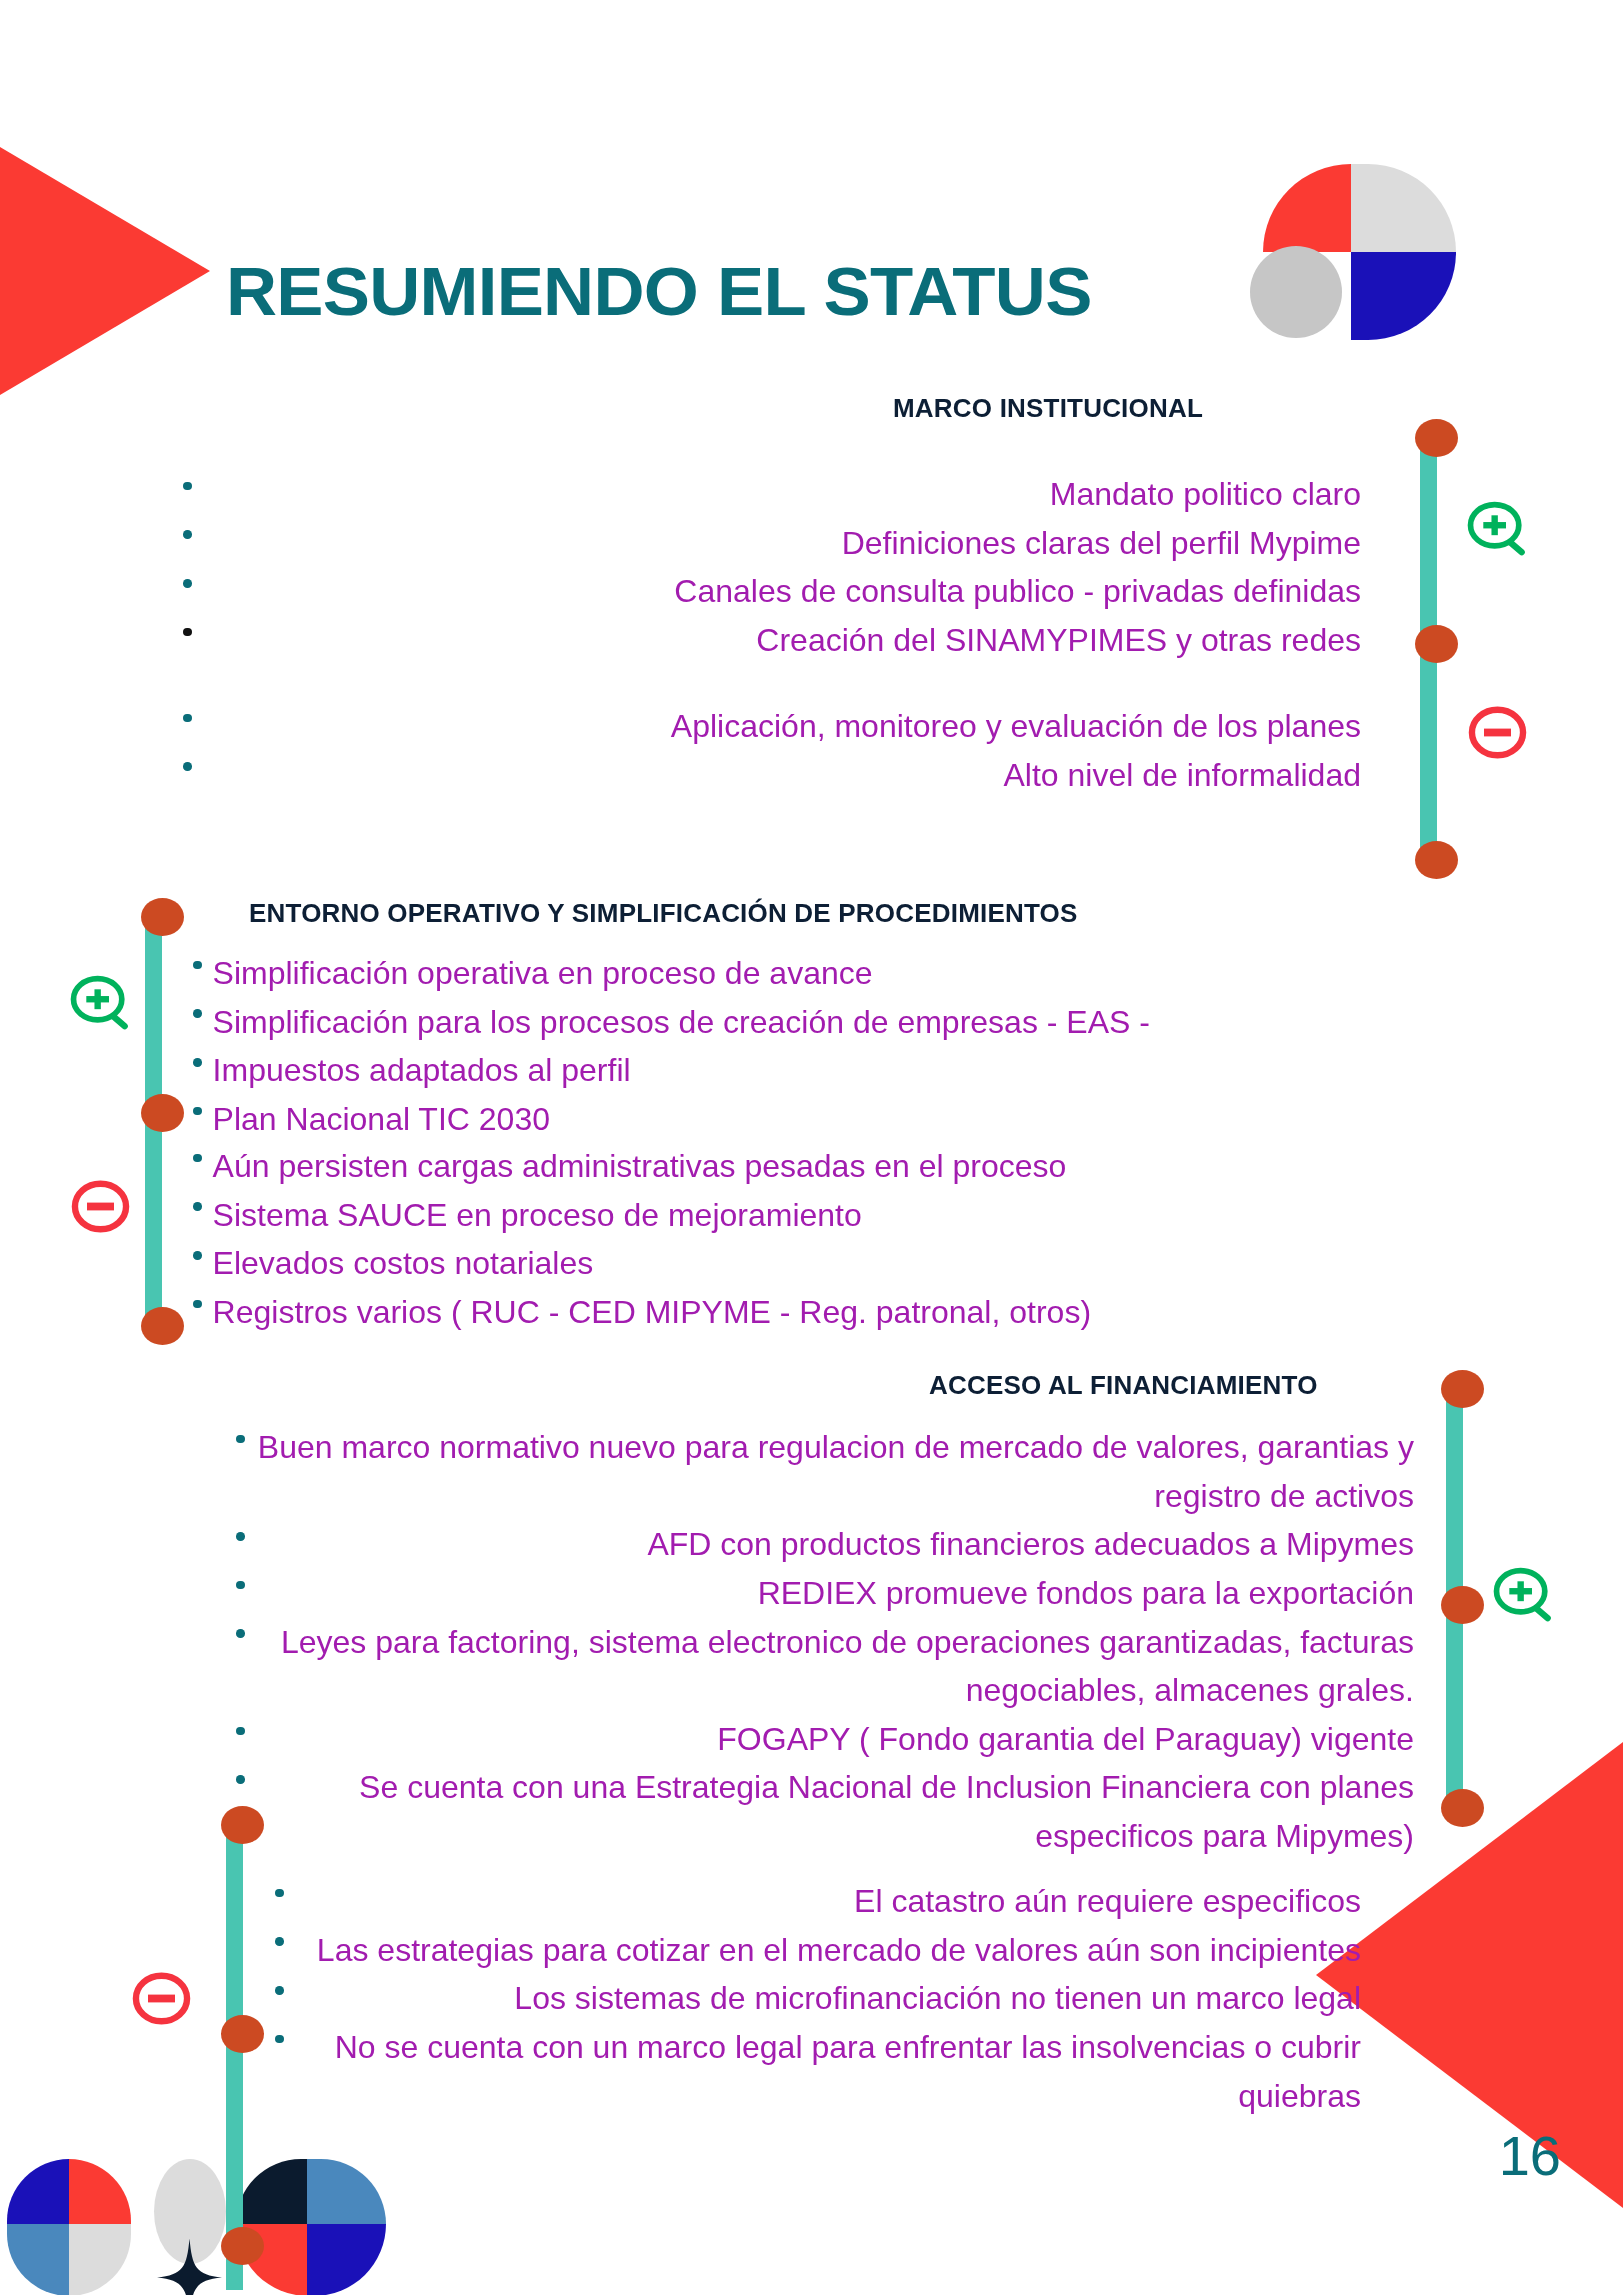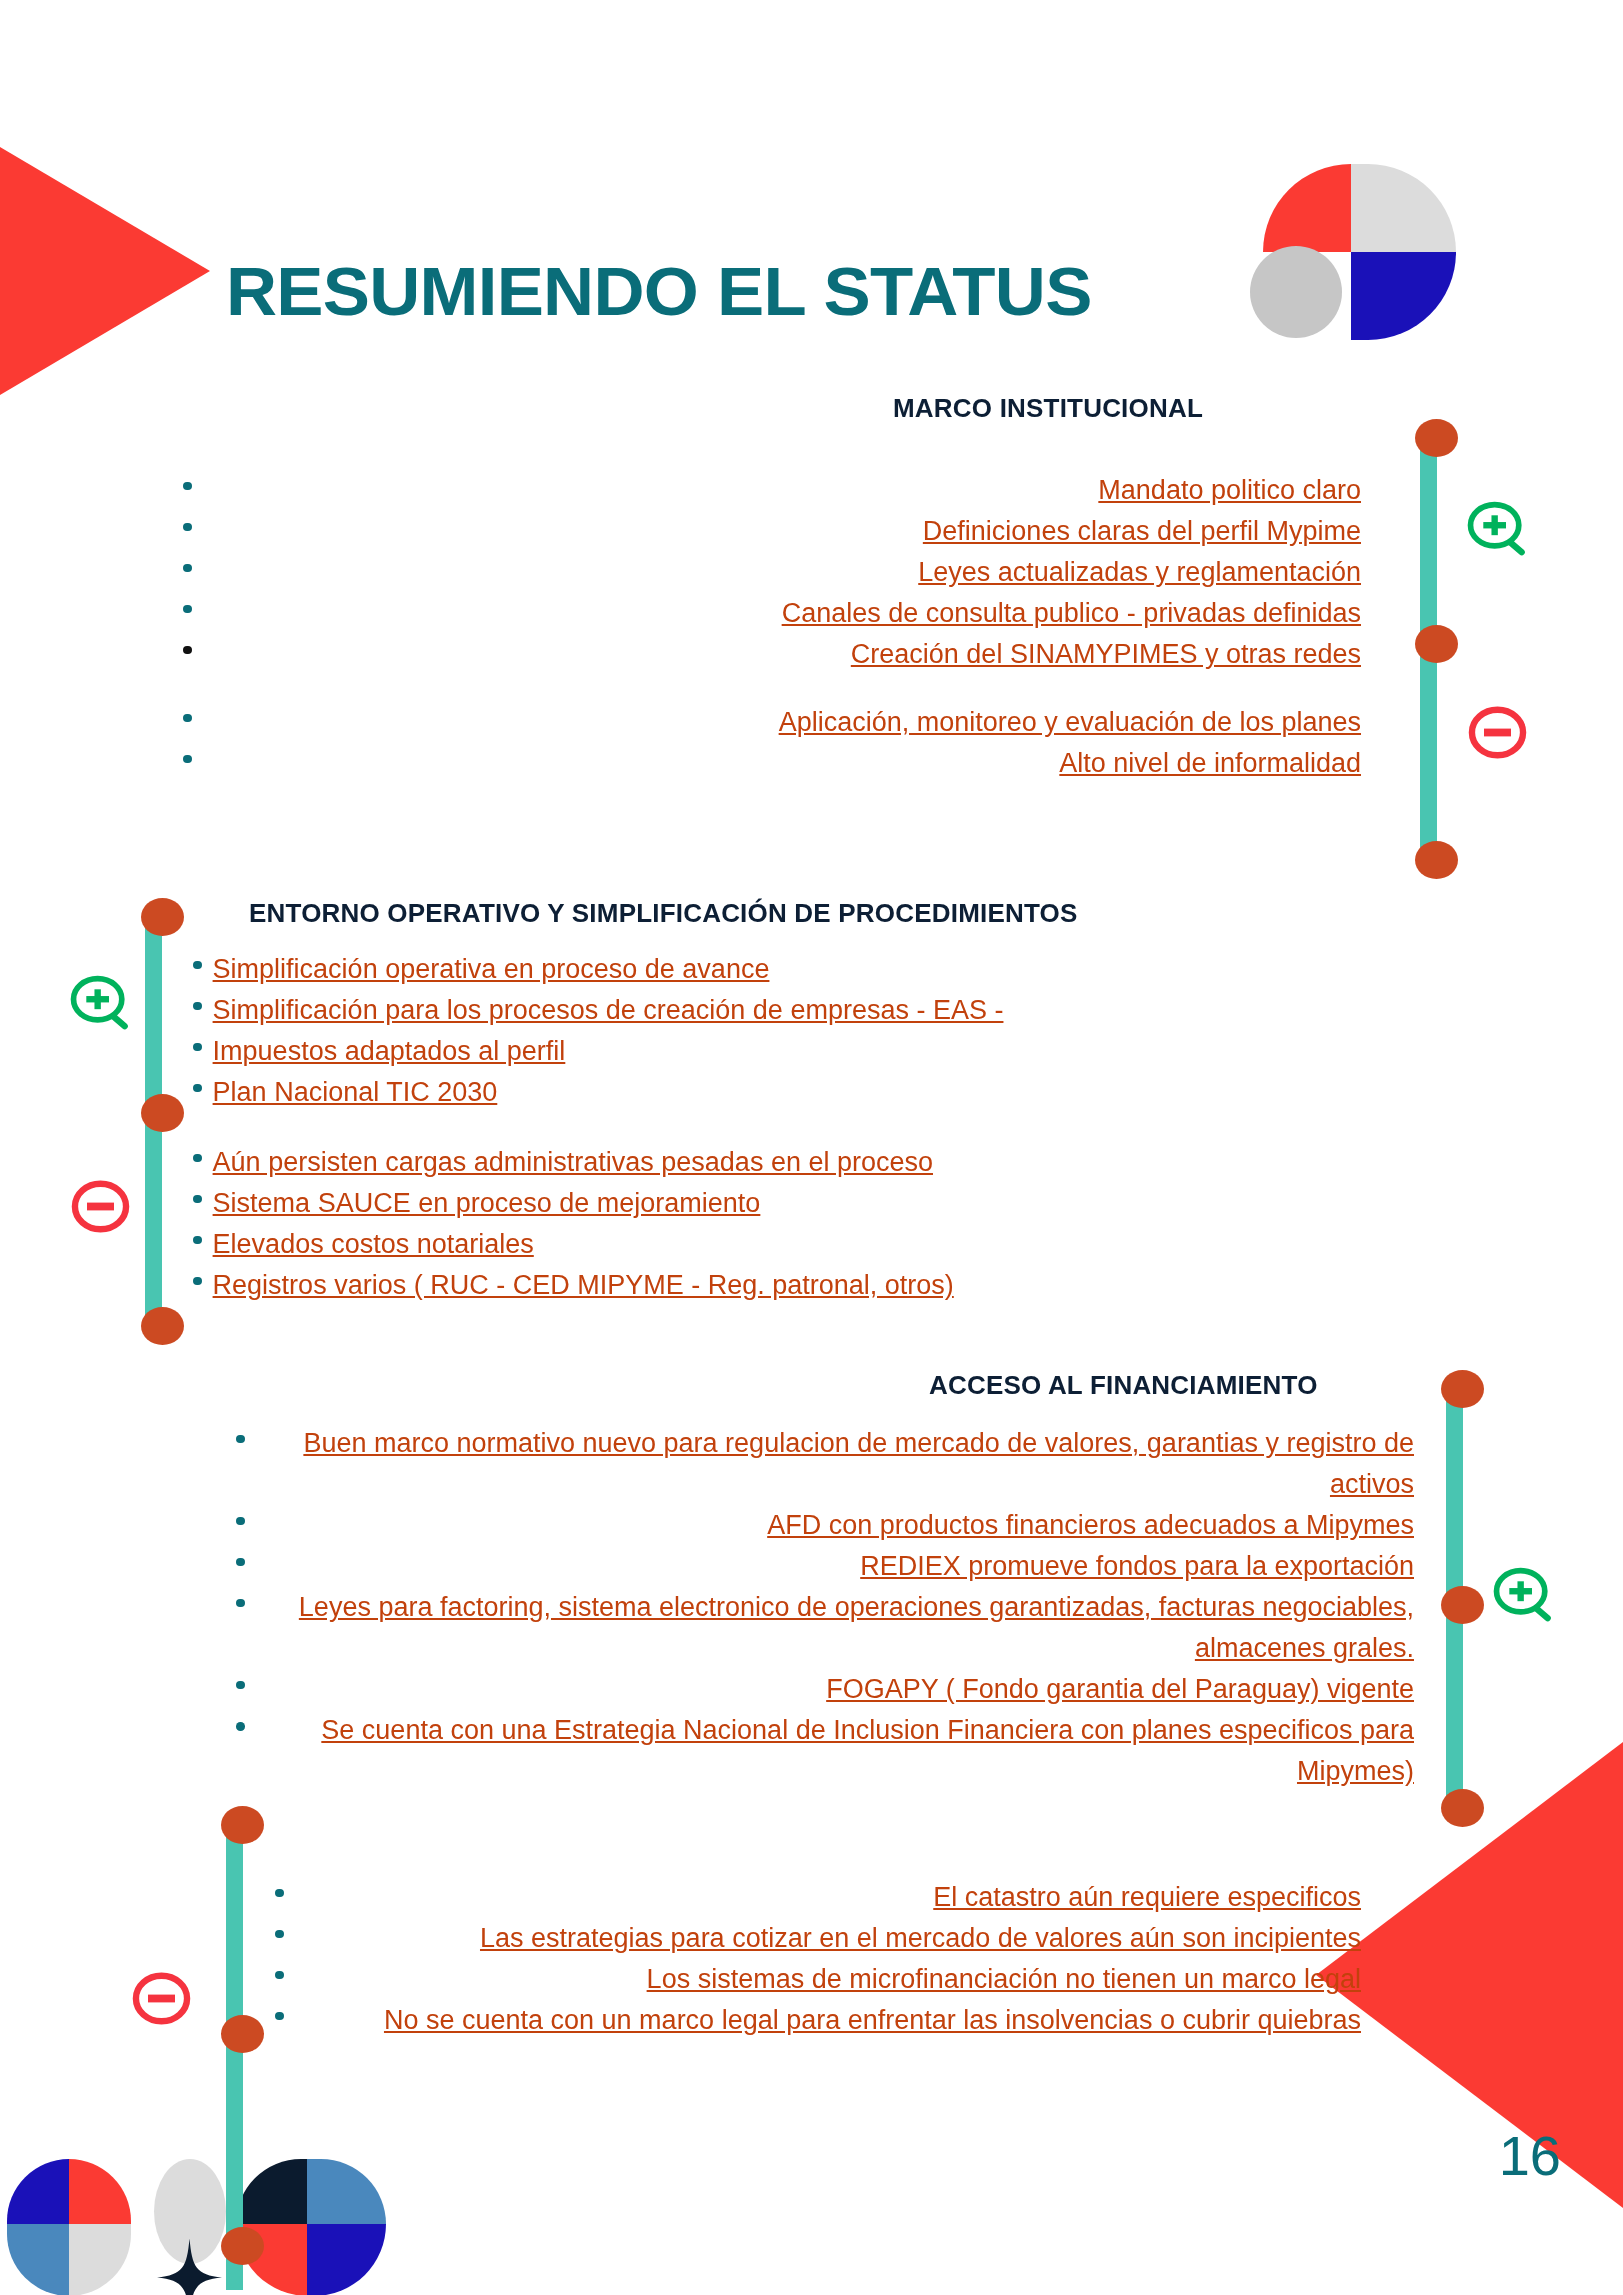--- a/index.html
+++ b/index.html
@@ -73,21 +73,21 @@
   }
   .blk{position:absolute;}
   .li{position:relative;display:flex;align-items:flex-start;}
   .li .bul{
     flex:0 0 auto;width:19.6px;margin-top:11.8px;
     font-size:19.6px;line-height:0;color:#0a6d79;text-align:left;
   }
   .li .bul i{display:inline-block;width:8.5px;height:8.5px;border-radius:50%;background:#0a6d79;}
   .li .bul.dark i{background:#111;}
   .li .txt{
-    flex:1 1 auto;font-size:27px;line-height:1.52;color:#c2410c;text-decoration:underline;
+    flex:1 1 auto;font-size:32px;line-height:1.52;color:#a21caf;
   }
   .ralign .txt{text-align:right;}
   .lalign .txt{text-align:left;}
 
   .page-num{
     position:absolute;right:62px;top:2123px;
     font-size:56px;color:#0a6d79;font-weight:normal;
   }
 </style>
 </head>
@@ -149,24 +149,20 @@
     <div class="li">
         <span class="bul"><i></i></span>
         <span class="txt">Mandato politico claro</span>
       </div>
     <div class="li">
         <span class="bul"><i></i></span>
         <span class="txt">Definiciones claras del perfil Mypime</span>
       </div>
     <div class="li">
         <span class="bul"><i></i></span>
-        <span class="txt">Leyes actualizadas y reglamentación</span>
-      </div>
-    <div class="li">
-        <span class="bul"><i></i></span>
         <span class="txt">Canales de consulta publico - privadas definidas</span>
       </div>
     <div class="li">
         <span class="bul dark"><i></i></span>
         <span class="txt">Creación del SINAMYPIMES y otras redes</span>
       </div>
   </div>
 
   <div class="blk ralign" style="left:183px;top:702px;width:1178px;">
     <div class="li">

